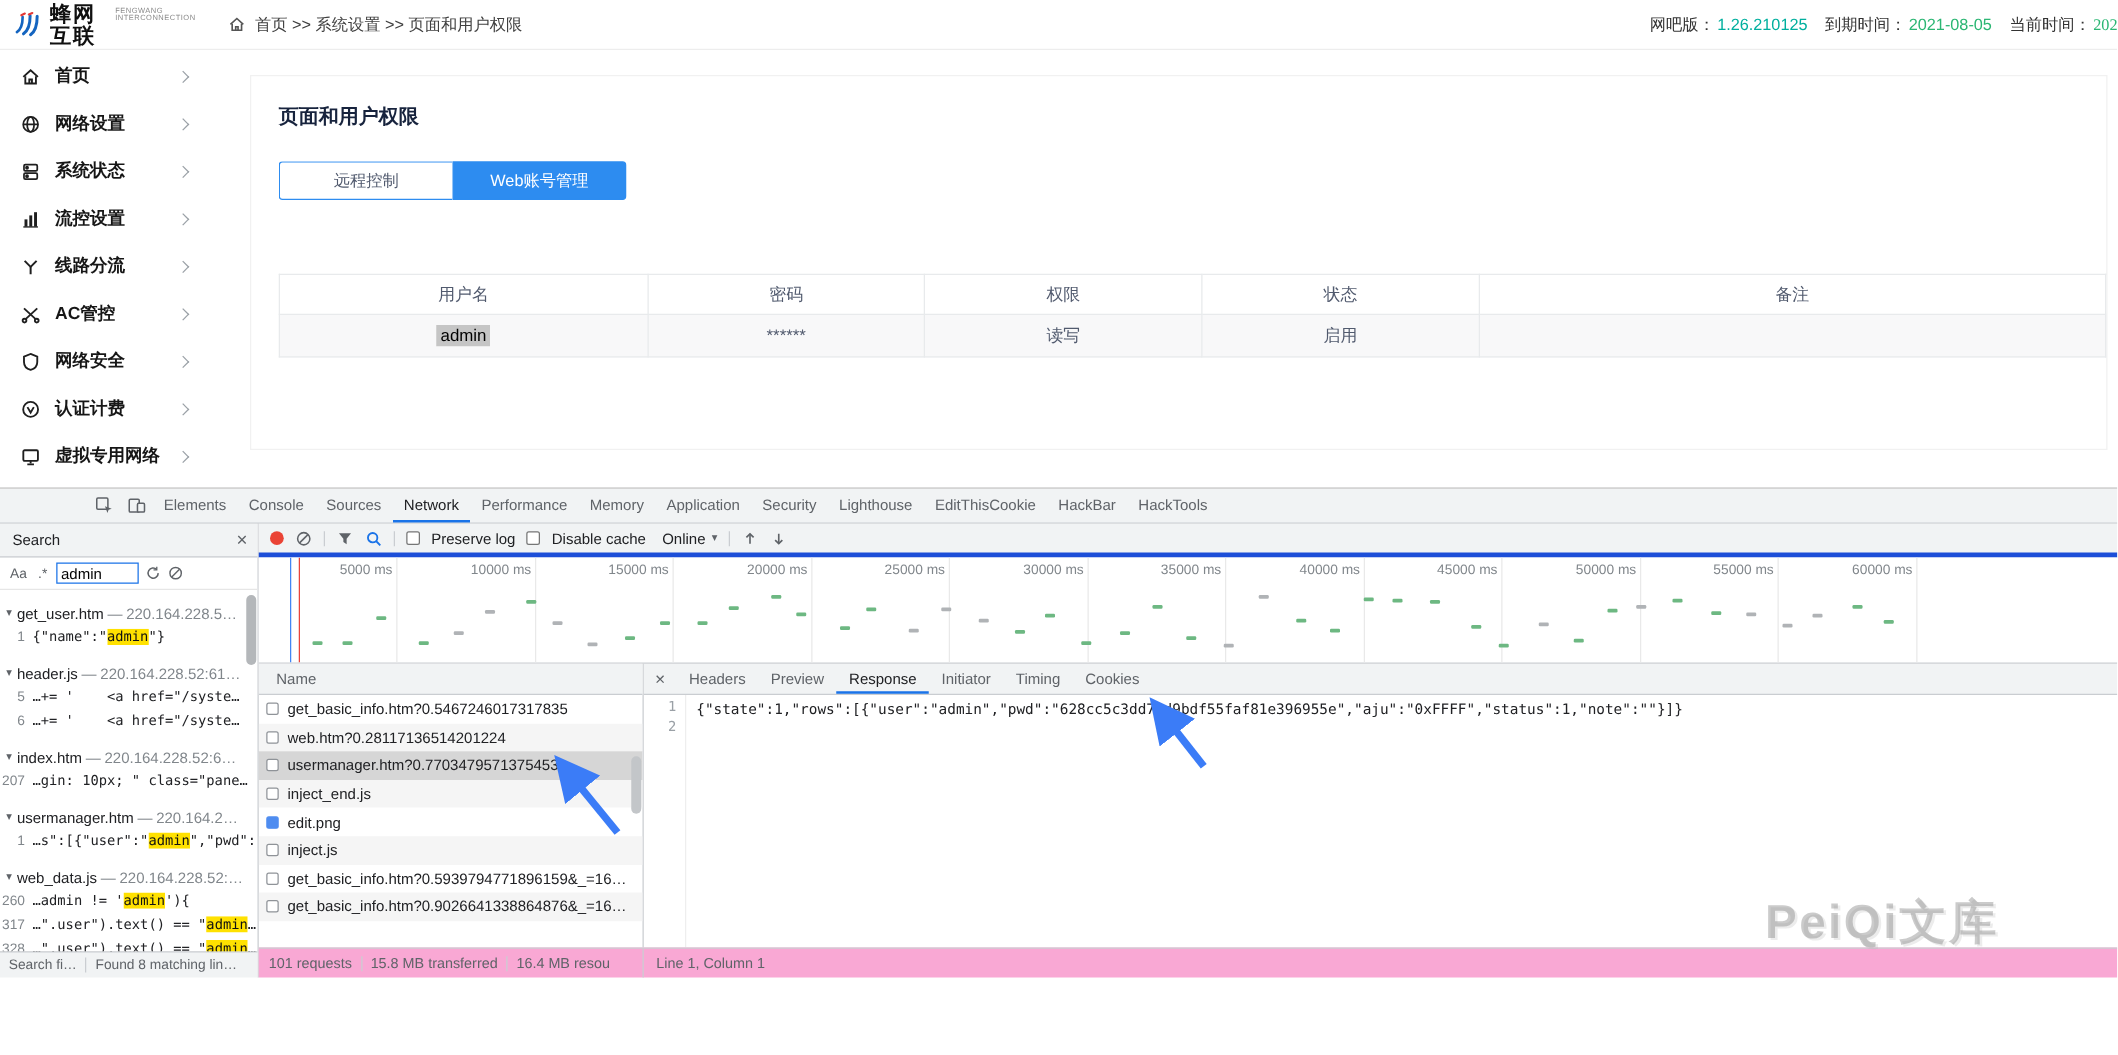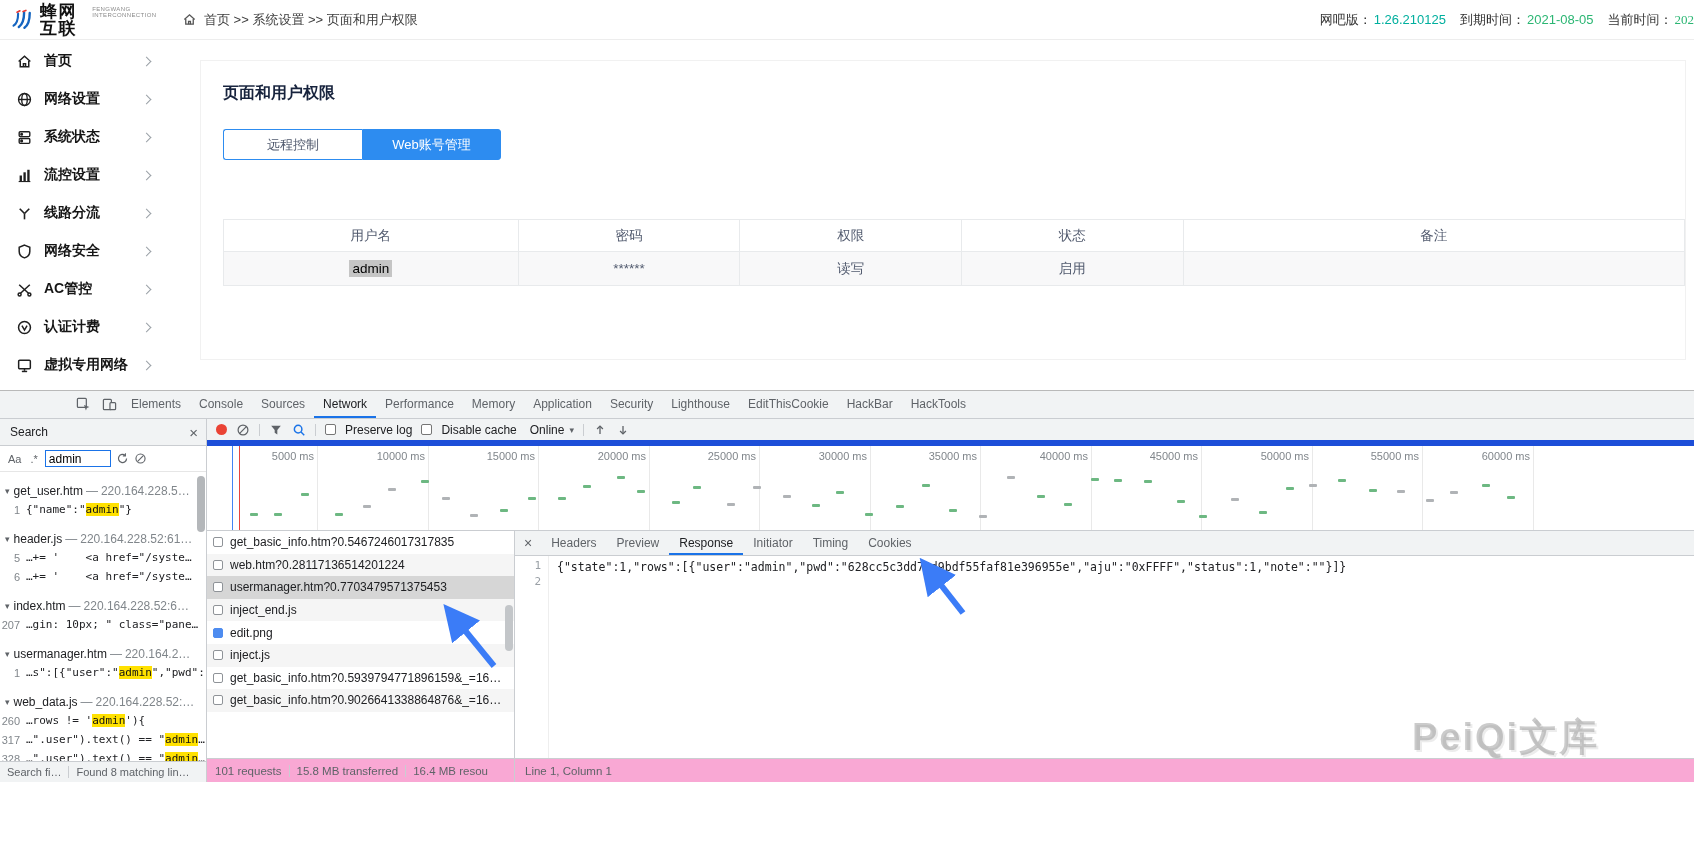--- a/index.html
+++ b/index.html
@@ -75,21 +75,21 @@
   .sr-ln{width:26px;flex:none;text-align:right;padding-right:6px;color:#80868b;font-size:11px;}
   .sr-code{font-family:"DejaVu Sans Mono",monospace;font-size:11px;color:#202124;white-space:pre;overflow:hidden;}
   .sr-hl{background:#ffe100;color:#111;}
   .sp-scroll{position:absolute;right:1px;top:4px;width:8px;height:56px;background:#b4b7ba;border-radius:4px;cursor:pointer;}
   .sp-foot{height:21px;flex:none;background:#f1f3f4;border-top:1px solid #cacdd1;display:flex;align-items:center;
     gap:7px;font-size:11px;color:#5f6368;padding:0 7px;white-space:nowrap;overflow:hidden;}
   .divider{width:1px;height:12px;background:#cacdd1;flex:none;}
 
   
   .net-pane{flex:1;min-width:0;display:flex;flex-direction:column;}
-  .net-toolbar{height:27px;flex:none;background:#f1f3f4;border-bottom:6px solid #1d4ed8;display:flex;
+  .net-toolbar{height:27px;flex:none;background:#f1f3f4;border-bottom:4px solid #1d4ed8;display:flex;
     align-items:center;gap:9px;padding:0 9px;}
   .rec-dot{width:11px;height:11px;border-radius:50%;background:#ea4335;flex:none;cursor:pointer;}
   .tb-icon{display:flex;color:#5f6368;cursor:pointer;}
   .tb-icon.blue{color:#1a73e8;}
   .cb{width:11px;height:11px;border:1px solid #767676;border-radius:2px;background:#fff;flex:none;cursor:pointer;}
   .tb-label{color:#202124;}
   .tb-select{display:flex;align-items:center;gap:5px;color:#202124;margin-left:4px;cursor:pointer;}
   .tb-caret{font-size:9px;color:#5f6368;}
 
   .net-timeline{height:85px;flex:none;position:relative;background:#fff;border-bottom:1px solid #cacdd1;overflow:hidden;}
@@ -218,33 +218,33 @@
       <svg viewBox="0 0 16 16" fill="none" stroke="#1f1f1f" stroke-width="1.5">
           <path d="M8 13.5 V8"></path>
           <path d="M8 8 L3.5 3.5"></path>
           <path d="M8 8 L12.5 3.5"></path>
         </svg>
       <span class="side-label">线路分流</span>
       <span class="side-chev"></span>
     </div>
     <div class="side-item">
       <svg viewBox="0 0 16 16" fill="none" stroke="#1f1f1f" stroke-width="1.4">
-          <path d="M8 2 L13 4 V8 C13 11.2 10.8 13.2 8 14 C5.2 13.2 3 11.2 3 8 V4 Z"></path>
-        </svg>
-      <span class="side-label">网络安全</span>
-      <span class="side-chev"></span>
-    </div>
-    <div class="side-item">
-      <svg viewBox="0 0 16 16" fill="none" stroke="#1f1f1f" stroke-width="1.4">
           <line x1="3" y1="3.5" x2="12" y2="11.8"></line>
           <line x1="13" y1="3.5" x2="4" y2="11.8"></line>
           <circle cx="3.4" cy="12.7" r="1.4"></circle>
           <circle cx="12.6" cy="12.7" r="1.4"></circle>
         </svg>
       <span class="side-label">AC管控</span>
+      <span class="side-chev"></span>
+    </div>
+    <div class="side-item">
+      <svg viewBox="0 0 16 16" fill="none" stroke="#1f1f1f" stroke-width="1.4">
+          <path d="M8 2 L13 4 V8 C13 11.2 10.8 13.2 8 14 C5.2 13.2 3 11.2 3 8 V4 Z"></path>
+        </svg>
+      <span class="side-label">网络安全</span>
       <span class="side-chev"></span>
     </div>
     <div class="side-item">
       <svg viewBox="0 0 16 16" fill="none" stroke="#1f1f1f" stroke-width="1.4">
           <circle cx="8" cy="8" r="5.6"></circle>
           <path d="M5.6 6.3 L8 10.4 L10.4 6.3"></path>
         </svg>
       <span class="side-label">认证计费</span>
       <span class="side-chev"></span>
     </div>
@@ -409,21 +409,21 @@
 
           <div class="sr-group">
             <div class="sr-head">
               <span class="sr-arrow">▾</span>
               <span class="sr-file">web_data.js</span>
               <span class="sr-sep">—</span>
               <span class="sr-url">220.164.228.52:…</span>
             </div>
             <div class="sr-match">
               <span class="sr-ln">260</span>
-              <span class="sr-code"><span>…rows != '</span><span class="sr-hl">admin</span><span>'){</span></span>
+              <span class="sr-code"><span>…admin != '</span><span class="sr-hl">admin</span><span>'){</span></span>
             </div>
             <div class="sr-match">
               <span class="sr-ln">317</span>
               <span class="sr-code"><span>…".user").text() == "</span><span class="sr-hl">admin</span><span>…</span></span>
             </div>
             <div class="sr-match">
               <span class="sr-ln">328</span>
               <span class="sr-code"><span>…".user").text() == "</span><span class="sr-hl">admin</span><span>…</span></span>
             </div>
           </div>
@@ -568,20 +568,23 @@
               <div class="tl-dash gray" style="left: 1218.94px; top: 52.5098px;"></div>
               <div class="tl-dash gray" style="left: 1243.18px; top: 44.8168px;"></div>
               <div class="tl-dash" style="left: 1274.52px; top: 38.1933px;"></div>
               <div class="tl-dash" style="left: 1300.28px; top: 50.1392px;"></div>
             </div>
         </div>
 
         <div class="net-split">
 
           <div class="net-list">
+            <div class="nl-head">
+              <span>Name</span>
+            </div>
             <div class="nl-rows">
               <div class="nl-row">
                   <span class="file-ic"></span>
                   <span class="nl-name">get_basic_info.htm?0.5467246017317835</span>
                 </div>
               <div class="nl-row">
                   <span class="file-ic"></span>
                   <span class="nl-name">web.htm?0.28117136514201224</span>
                 </div>
               <div class="nl-row selected">

